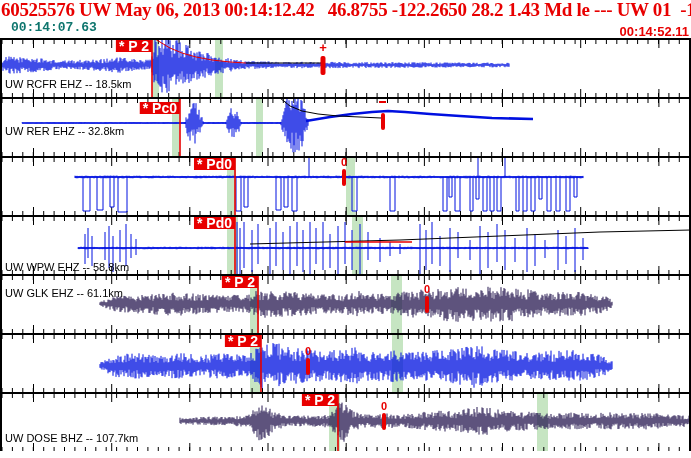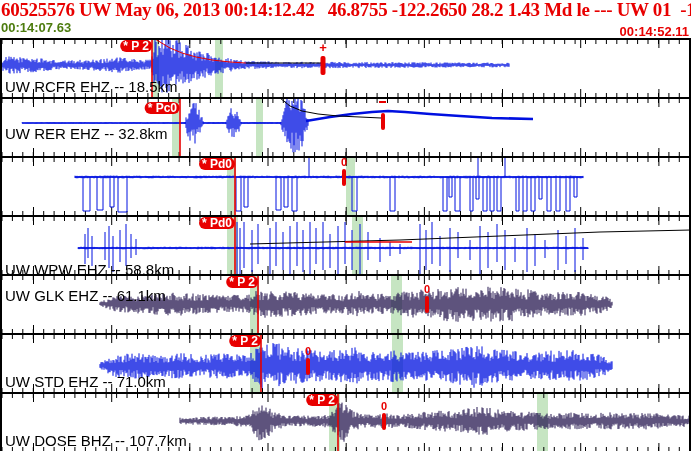--- a/index.html
+++ b/index.html
@@ -2,31 +2,31 @@
 <html><head>
 <meta charset="utf-8">
 <style>
   html,body{margin:0;padding:0;background:#fff;}
   .screen{position:relative;width:691px;height:458px;background:#ffffff;overflow:hidden;
           font-family:"Liberation Sans",sans-serif;}
   .title{position:absolute;left:1px;top:-1px;width:691px;height:22px;color:#e80000;
          font-family:"Liberation Serif",serif;font-weight:bold;font-size:19px;
          white-space:pre;overflow:hidden;letter-spacing:-0.3px;}
   .timerow{position:absolute;left:0;top:20px;width:691px;height:16px;}
-  .time-left{position:absolute;left:1px;top:0;color:#4d7c0f;font-weight:bold;font-size:13px;
-             font-family:Liberation Sans, sans-serif;}
+  .time-left{position:absolute;left:1px;top:0;color:#0f766e;font-weight:bold;font-size:13px;
+             font-family:Liberation Mono, monospace;padding-left:10px;}
   .time-right{position:absolute;right:2px;top:4px;color:#e80000;font-weight:bold;font-size:13px;
               font-family:"Liberation Sans",sans-serif;}
   #view{position:absolute;left:0;top:38px;width:691px;height:413px;}
   #view svg{position:absolute;left:0;top:0;}
   .trace-hit{position:absolute;left:0;width:691px;height:59px;}
   .flag{position:absolute;transform:translateX(-100%);background:#e80000;color:#fff;
-        font-size:12px;font-weight:bold;line-height:12px;height:12px;padding:0 3px;
-        white-space:pre;font-family:"Liberation Sans",sans-serif;border-radius:6px;}
-  .trace-label{position:absolute;left:5px;color:#000;font-size:15px;
+        font-size:14px;font-weight:bold;line-height:12px;height:12px;padding:0 3px;
+        white-space:pre;font-family:"Liberation Sans",sans-serif;}
+  .trace-label{position:absolute;left:5px;color:#000;font-size:11px;
                font-family:"Liberation Sans",sans-serif;white-space:pre;}
 </style>
 </head>
 <body>
 
 <div class="screen">
   <div class="title">60525576 UW May 06, 2013 00:14:12.42   46.8755 -122.2650 28.2 1.43 Md le --- UW 01  -1</div>
   <div class="timerow">
     <span class="time-left">00:14:07.63</span>
     <span class="time-right">00:14:52.11</span>
@@ -160,18 +160,17 @@
       <div class="trace-hit" style="top: 118px;"></div>
       <div class="flag" style="left: 235px; top: 120px;">* Pd0</div>
       <div class="trace-label" style="top: 175px; margin-top: 48px;">UW WPW EHZ -- 58.8km</div>
       <div class="trace-hit" style="top: 177px;"></div>
       <div class="flag" style="left: 235px; top: 179px;">* Pd0</div>
       <div class="trace-label" style="top: 217px; margin-top: 32px;">UW GLK EHZ -- 61.1km</div>
       <div class="trace-hit" style="top: 236px;"></div>
       <div class="flag" style="left: 258px; top: 238px;">* P 2</div>
       <div class="trace-hit" style="top: 295px;"></div>
       <div class="flag" style="left: 261px; top: 297px;">* P 2</div>
-      <div class="trace-label" style="top: 335px;">UW STD EHZ -- 71.0km</div>
       <div class="trace-hit" style="top: 354px;"></div>
       <div class="flag" style="left: 338px; top: 356px;">* P 2</div>
       <div class="trace-label" style="top: 394px; text-align: right;">UW DOSE BHZ -- 107.7km</div>
     </div>
 </div>
 
 </body></html>

